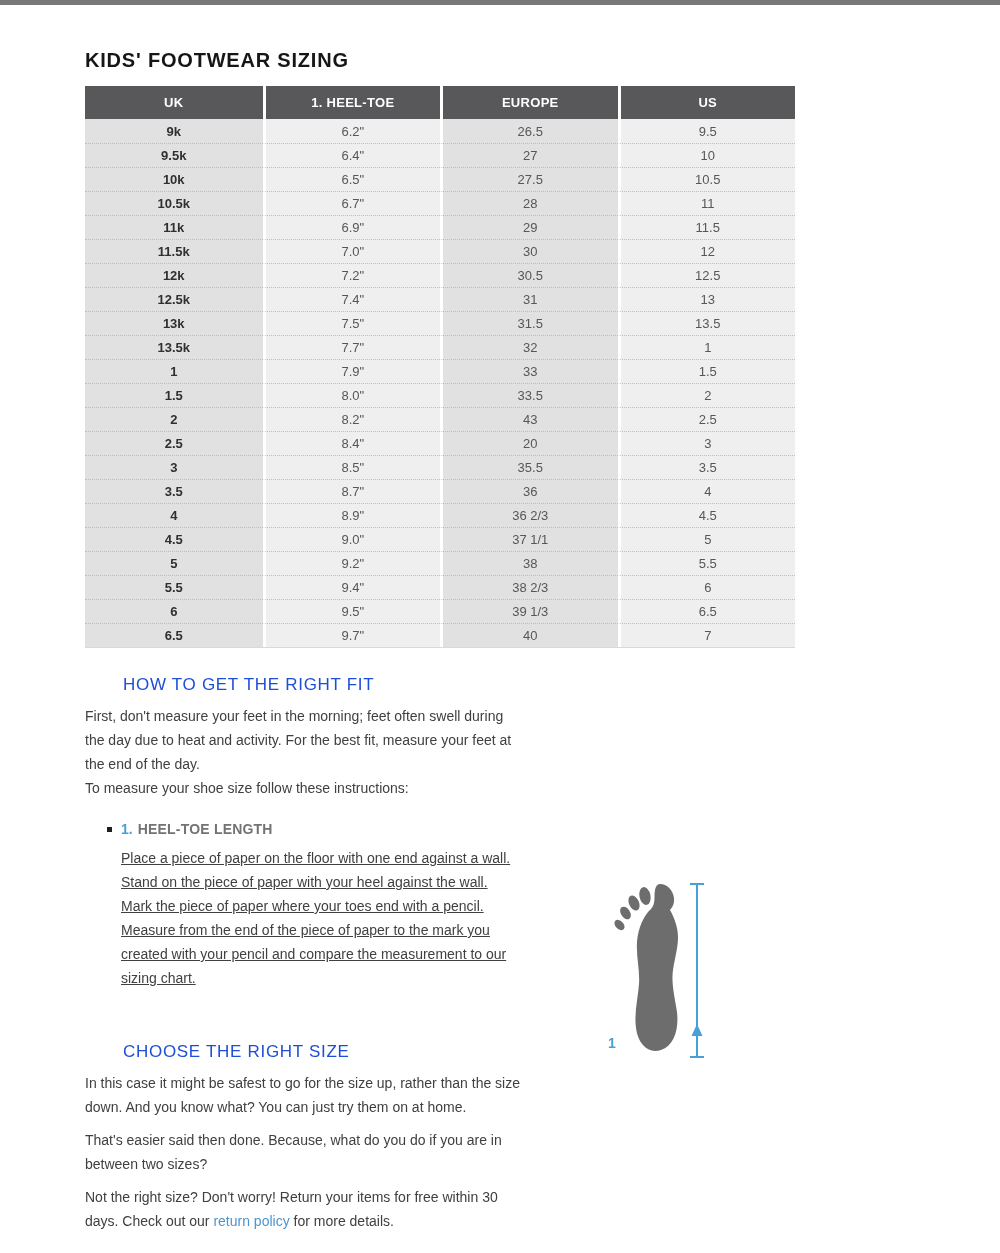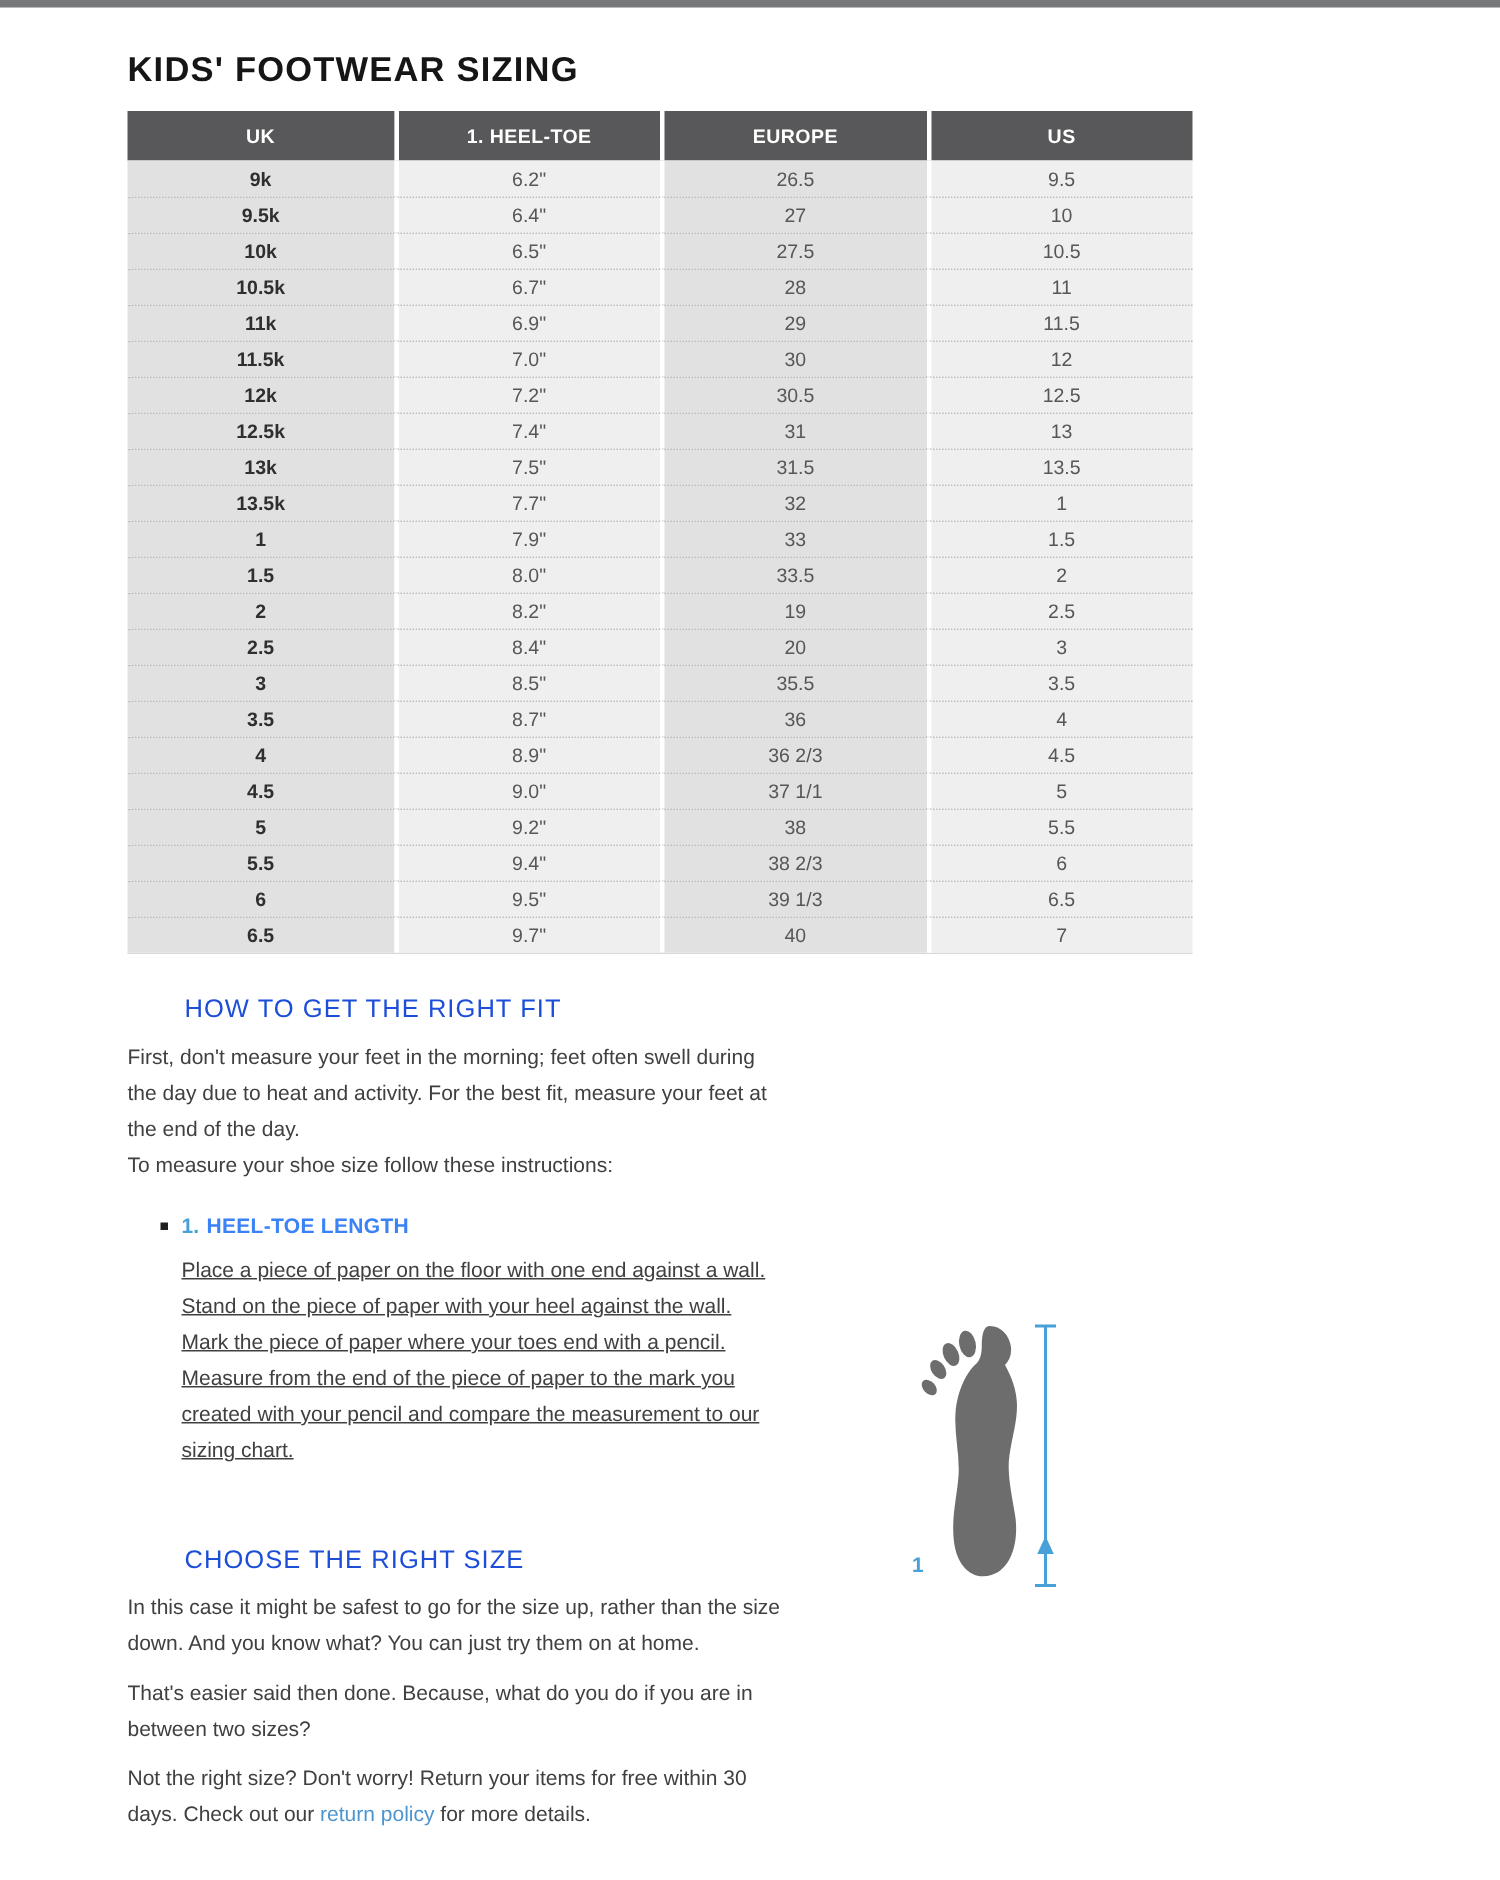--- a/index.html
+++ b/index.html
@@ -6,21 +6,21 @@
   html,body { background:#fff; }
   body {
     width:1000px; height:1253px; position:relative; overflow:hidden;
     font-family:"Liberation Sans","DejaVu Sans",sans-serif;
     color:#404040;
   }
   .top-bar { width:100%; height:5px; background:var(--top-bar,#77787A); }
   .content { padding:0 0 0 85px; }
 
   h1.page-title {
-    margin-top:28px; font-size:23px; font-weight:800; letter-spacing:0.8px;
+    margin-top:44px; font-size:20px; font-weight:800; letter-spacing:0.8px;
     color:#161616;
   }
 
   table.size-table {
     margin-top:14px; width:710px; border-collapse:separate; border-spacing:0;
     table-layout:fixed; border-bottom:1px solid #d9d9d9;
   }
   .size-table th {
     background:var(--header-gray,#58585A); color:#fff; font-size:13px;
     font-weight:700; letter-spacing:0.3px; height:33px; text-align:center;
@@ -45,21 +45,21 @@
     font-size:14px; line-height:24px; color:#404040; white-space:pre-line;
     margin-top:9px;
   }
 
   .step-row { margin-top:21px; margin-left:22px; display:flex; align-items:center; }
   .bullet-square {
     width:5px; height:5px; background:#1f1f1f; display:inline-block;
     margin-right:9px; flex:none;
   }
   .step-num { color:var(--accent-blue,#47A1D8); font-weight:700; font-size:14px; }
-  .step-label { color:#3b82f6; font-weight:700; font-size:14px; margin-left:5px; letter-spacing:0.2px; }
+  .step-label { color:#737373; font-weight:700; font-size:14px; margin-left:5px; letter-spacing:0.2px; }
   .step-instructions { margin-left:36px; margin-top:5px;text-decoration:underline; }
 
   .link { color:var(--link-blue,#4D95CF); text-decoration:none; cursor:pointer; }
 
   .foot-figure {
     position:absolute; left:600px; top:877px; width:110px; height:186px;
   }
   .fig-label {
     position:absolute; left:8px; top:158px; font-size:14px; font-weight:700;
     color:var(--accent-blue,#47A1D8);
@@ -152,21 +152,21 @@
         </tr>
         <tr>
           <td class="col-0">1.5</td>
           <td class="col-1">8.0"</td>
           <td class="col-2">33.5</td>
           <td class="col-3">2</td>
         </tr>
         <tr>
           <td class="col-0">2</td>
           <td class="col-1">8.2"</td>
-          <td class="col-2">19</td>
+          <td class="col-2">43</td>
           <td class="col-3">2.5</td>
         </tr>
         <tr>
           <td class="col-0">2.5</td>
           <td class="col-1">8.4"</td>
           <td class="col-2">20</td>
           <td class="col-3">3</td>
         </tr>
         <tr>
           <td class="col-0">3</td>

